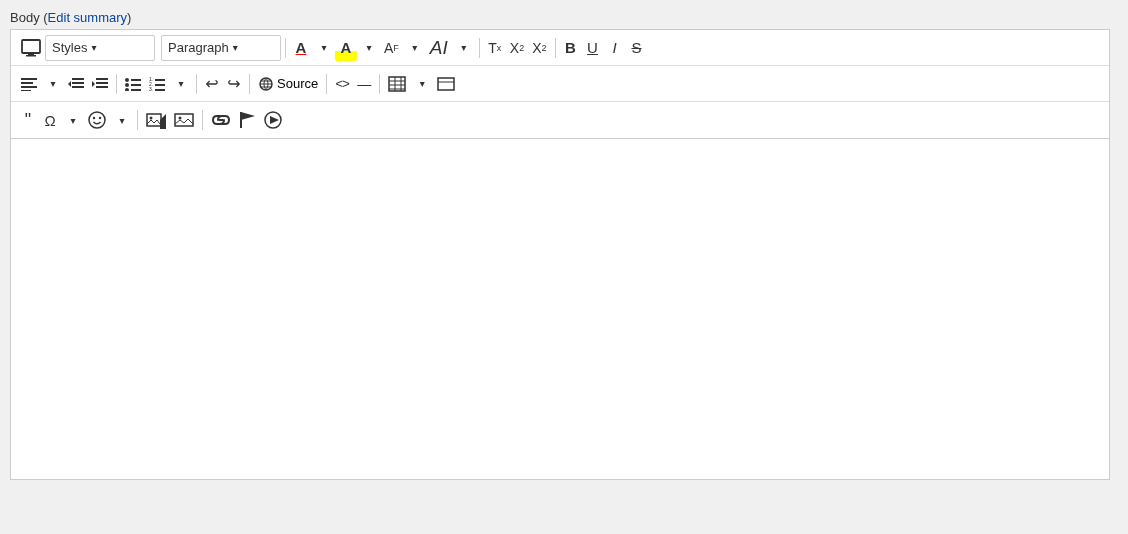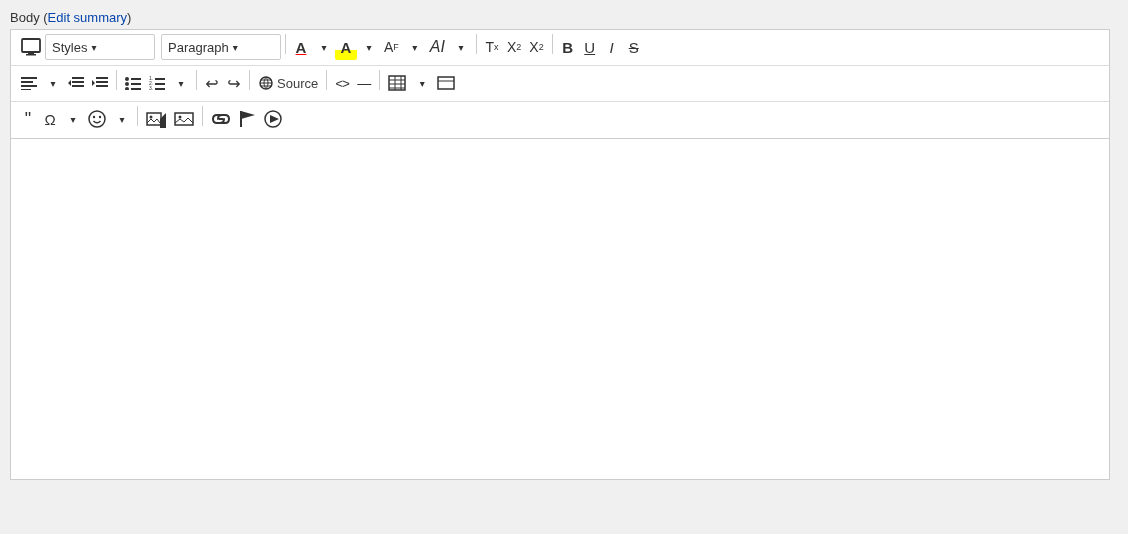--- a/index.html
+++ b/index.html
@@ -28,21 +28,21 @@
       text-decoration: none;
       margin-top: 35px;
     }
 
     .toolbar-container {
       border-bottom: 1px solid #ccc;
     }
 
     .toolbar-row {
       display: flex;
-      align-items: flex-start;
+      align-items: center;
       padding: 4px 6px;
       flex-wrap: nowrap;
       border-bottom: 1px solid #ddd;
       min-height: 36px;
     }
 
     .toolbar-row:last-child {
       border-bottom: none;
     }
 
@@ -115,21 +115,21 @@
       min-height: 340px;
       padding: 10px;
       outline: none;
       background: #fff;
     }
 
     .source-btn {
       display: inline-flex;
       align-items: center;
       gap: 3px;
-      color: #404040;
+      color: #000000;
     }
 
     .chevron-down::after {
       content: '▾';
       font-size: 10px;
     }
   </style>
 </head>
 <body>
 
@@ -178,21 +178,21 @@
       </div>
 
       <div class="tb-btn-group">
         <button class="tb-btn" style="font-size:14px;">
           A<sup style="font-size:9px;">F</sup>
         </button>
         <button class="tb-btn" style="font-size:10px; padding:0 2px;">▾</button>
       </div>
 
       <div class="tb-btn-group">
-        <button class="tb-btn" style="font-size:16px; font-style:italic;">
+        <button class="tb-btn" style="font-size:19px; font-style:italic;">
           <span>AI</span>
         </button>
         <button class="tb-btn" style="font-size:10px; padding:0 2px;">▾</button>
       </div>
 
       <div class="toolbar-divider"></div>
 
       <button class="tb-btn btn-tx">
         <span style="font-size:14px;">T</span>
           <sub style="font-size:9px;">x</sub>

